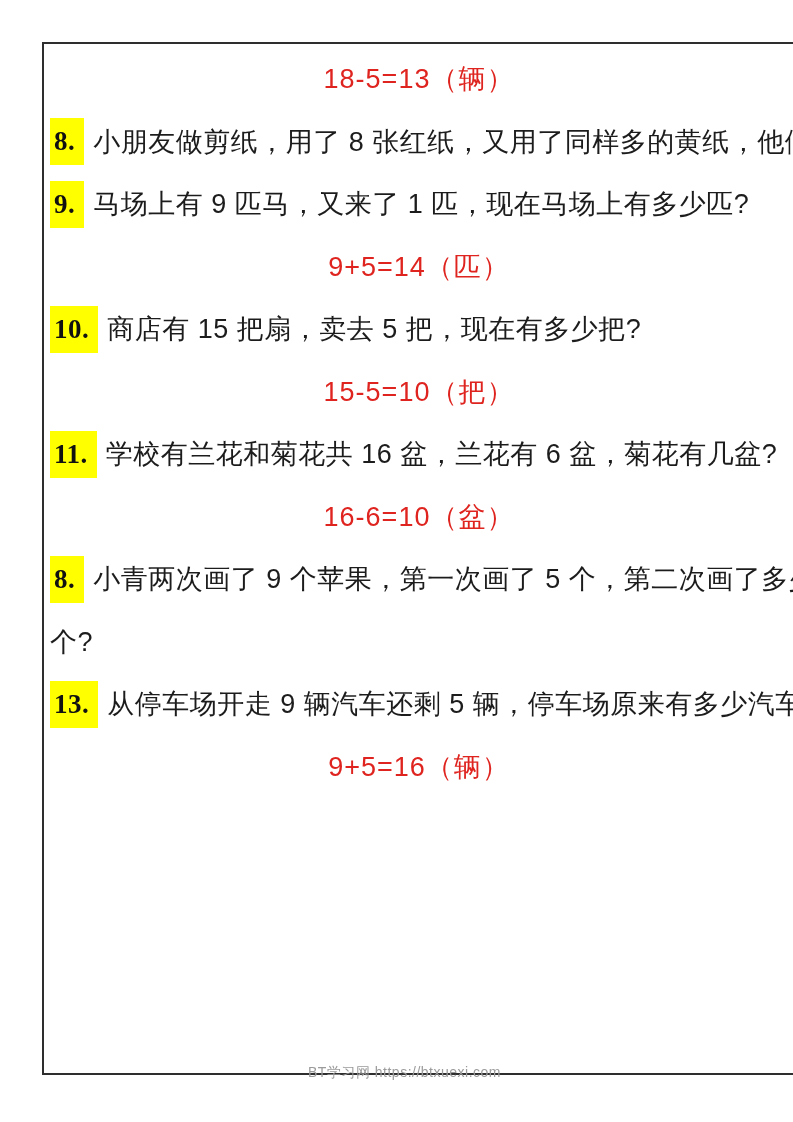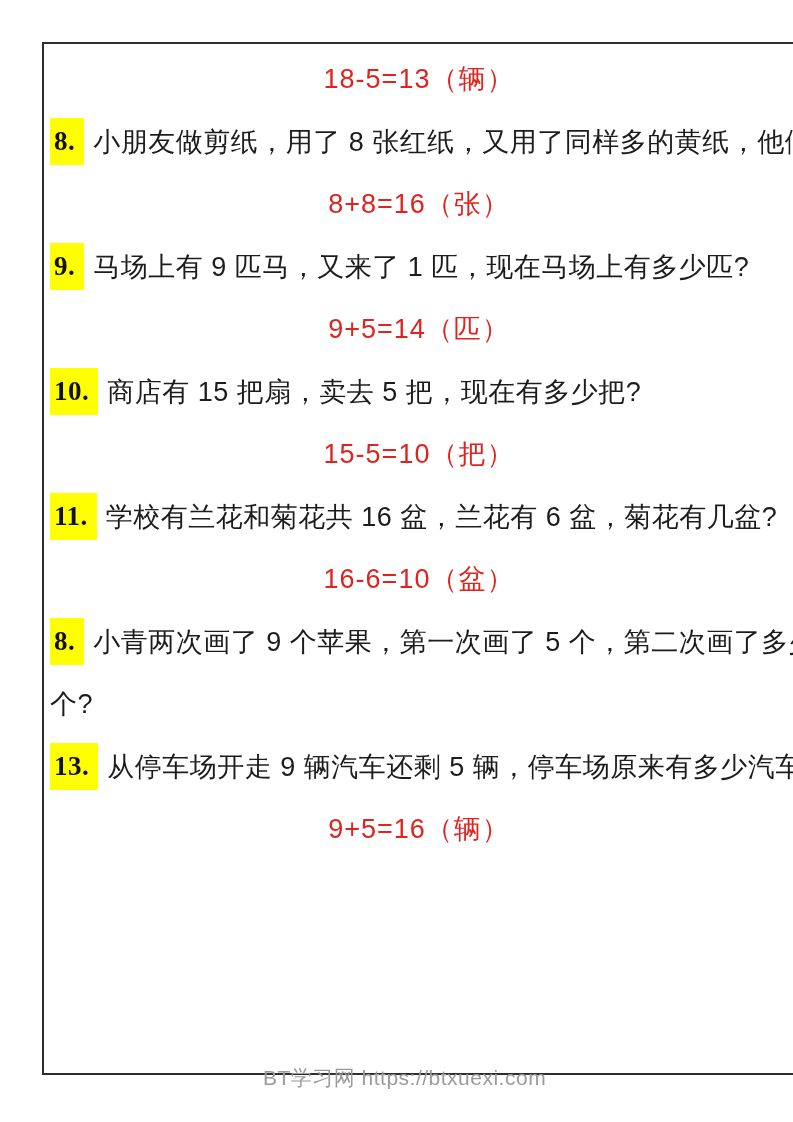--- a/index.html
+++ b/index.html
@@ -51,42 +51,39 @@
   .qtext {
     flex: 0 1 auto;
   }
   .watermark {
     position: absolute;
     left: 0;
     width: 793px;
     top: 1064px;
     text-align: center;
     color: #9b9b9b;
-    font-size: 21px;
+    font-size: 14px;
     letter-spacing: 0.5px;
     padding-left: 16px;
   }
 </style>
 </head>
 <body>
 
 <div class="sheet">
 
   <div class="line answer">
     <span>18-5=13（辆）</span>
   </div>
 
   <div class="line">
     <span class="qnum">8.</span>
     <span class="qtext">小朋友做剪纸，用了 8 张红纸，又用了同样多的黄纸，他们</span>
   </div>
 
-  <div class="line answer">
-    <span>8+8=16（张）</span>
-  </div>
 
   <div class="line">
     <span class="qnum">9.</span>
     <span class="qtext">马场上有 9 匹马，又来了 1 匹，现在马场上有多少匹?</span>
   </div>
 
   <div class="line answer">
     <span>9+5=14（匹）</span>
   </div>
 

